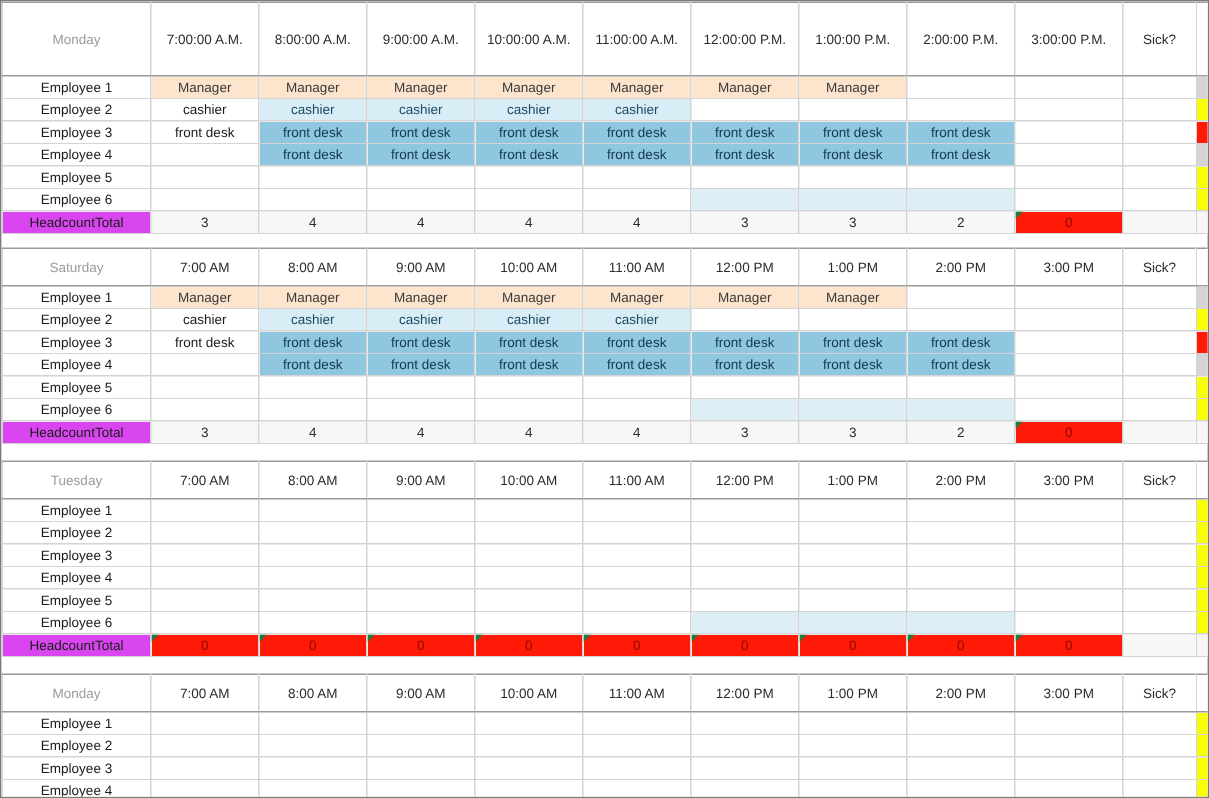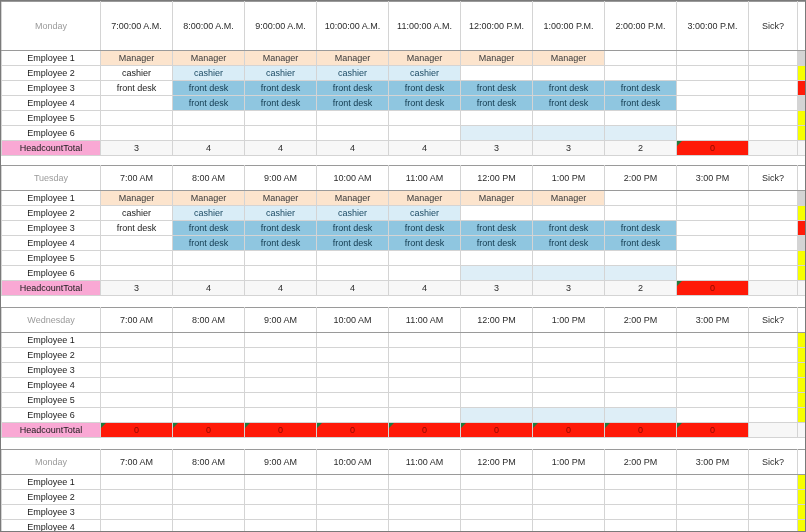--- a/index.html
+++ b/index.html
@@ -74,21 +74,21 @@
   
   td.emplabel{
     text-align:left;
     padding-left:3px;
     font-size:9px;
     color:#1a1a1a;
     border-left:1px solid #9a9a9a;
     border-right:1px solid #b8b8b8;
   }
   tr.hcrow td.emplabel{
-    background:#f9a8d4;
+    background:#d946ef;
   }
   tr.hcrow td{
     background:#f7f7f7;
   }
 
   
   .f-manager{background:#fce4cd !important;color:#3a3a3a;}
   .f-cashier{background:#d9edf7 !important;color:#1b4a63;}
   .f-cashier-plain{background:#ffffff !important;color:#1a1a1a;}
   .f-frontdesk{background:#8fc6e0 !important;color:#10384d;}
@@ -244,21 +244,21 @@
             <td class="c-slot hc-red cmt">0</td>
             <td class="c-sick hc-plain"></td>
             <td class="c-total t-blank"></td>
           </tr>
         </tbody>
       </table>
       <div class="gap-sm"></div>
       <table class="day">
         <tbody>
           <tr class="titlerow">
-            <td class="c-label daytitle">Tuesday</td>
+            <td class="c-label daytitle">Saturday</td>
             <td class="c-slot slothead">7:00 AM</td>
             <td class="c-slot slothead">8:00 AM</td>
             <td class="c-slot slothead">9:00 AM</td>
             <td class="c-slot slothead">10:00 AM</td>
             <td class="c-slot slothead">11:00 AM</td>
             <td class="c-slot slothead">12:00 PM</td>
             <td class="c-slot slothead">1:00 PM</td>
             <td class="c-slot slothead">2:00 PM</td>
             <td class="c-slot slothead">3:00 PM</td>
             <td class="c-sick slothead">Sick?</td>
@@ -363,21 +363,21 @@
             <td class="c-slot hc-red cmt">0</td>
             <td class="c-sick hc-plain"></td>
             <td class="c-total t-blank"></td>
           </tr>
         </tbody>
       </table>
       <div class="gap"></div>
       <table class="day">
         <tbody>
           <tr class="titlerow">
-            <td class="c-label daytitle">Wednesday</td>
+            <td class="c-label daytitle">Tuesday</td>
             <td class="c-slot slothead">7:00 AM</td>
             <td class="c-slot slothead">8:00 AM</td>
             <td class="c-slot slothead">9:00 AM</td>
             <td class="c-slot slothead">10:00 AM</td>
             <td class="c-slot slothead">11:00 AM</td>
             <td class="c-slot slothead">12:00 PM</td>
             <td class="c-slot slothead">1:00 PM</td>
             <td class="c-slot slothead">2:00 PM</td>
             <td class="c-slot slothead">3:00 PM</td>
             <td class="c-sick slothead">Sick?</td>

